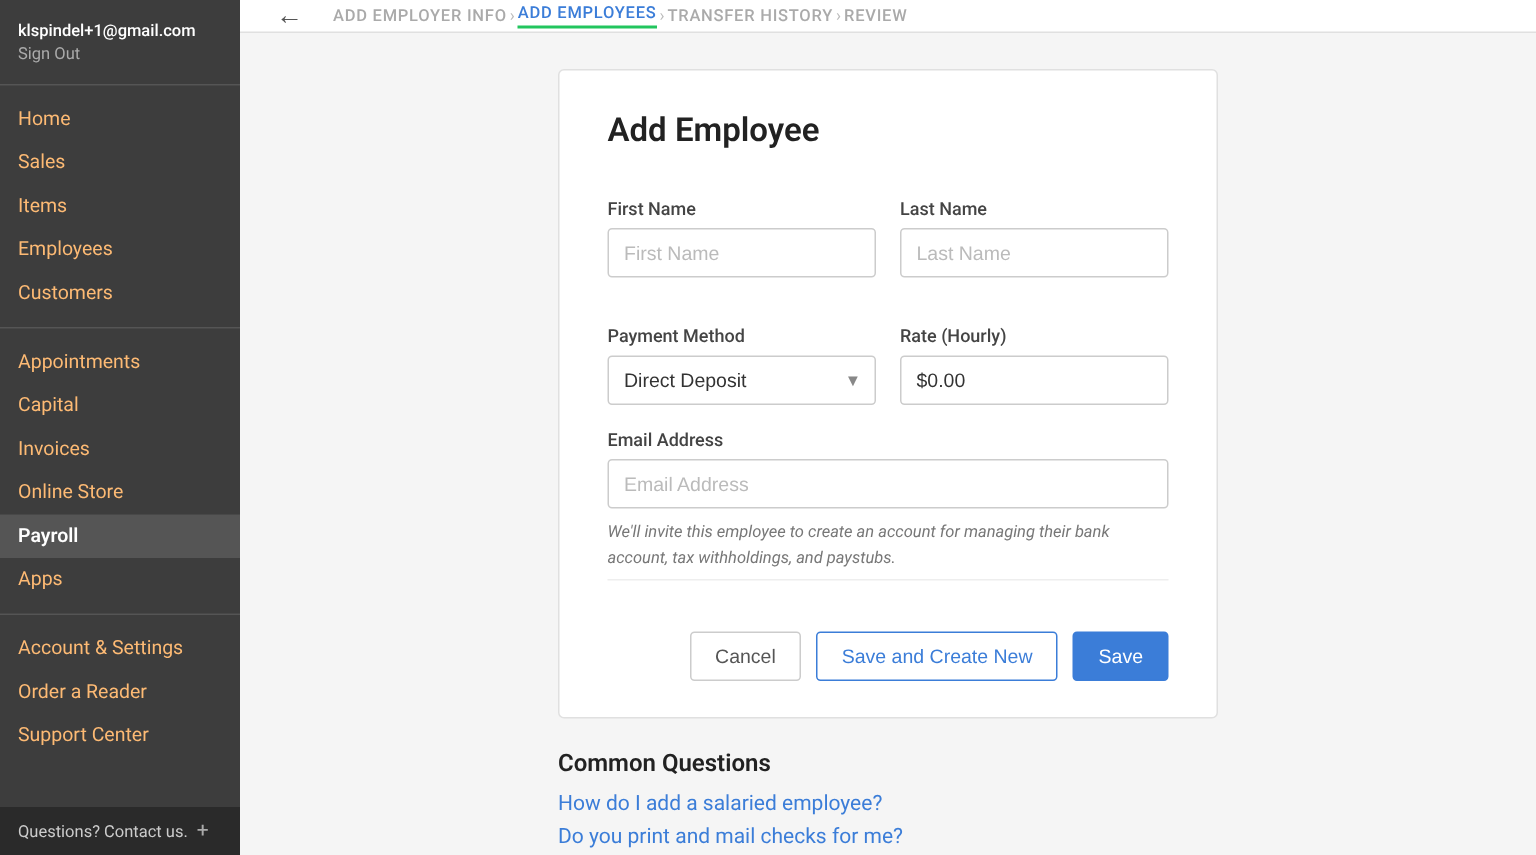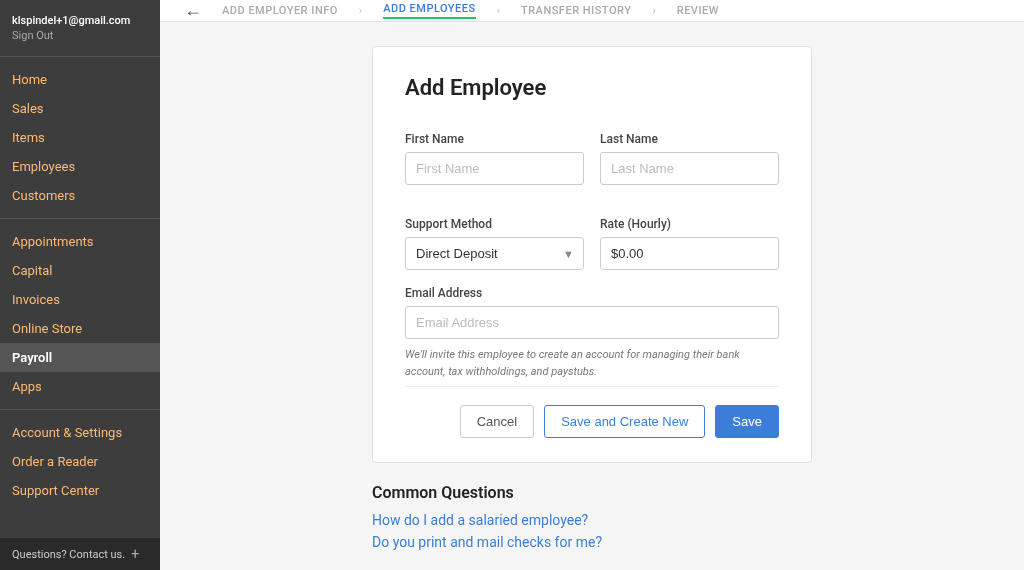--- a/index.html
+++ b/index.html
@@ -63,21 +63,21 @@
       color: #555;
       font-size: 18px;
       cursor: pointer;
       margin-right: 20px;
       background: none;
       border: none;
     }
     .breadcrumbs {
       display: flex;
       align-items: center;
-      gap: 21px;
+      gap: 2px;
       font-size: 12px;
     }
     .breadcrumb-item {
       color: #aaa;
       text-transform: uppercase;
       letter-spacing: 0.5px;
       font-size: 11px;
       font-weight: 500;
       cursor: pointer;
     }
@@ -142,21 +142,21 @@
       color: #888;
       font-size: 11px;
     }
 
     .email-note { font-size: 11px; color: #777; margin-top: 8px; line-height: 1.5; font-style: italic; }
 
     .form-actions {
       display: flex;
       justify-content: flex-end;
       gap: 10px;
-      padding-top: 18px;
+      padding-top: 34px;
       border-top: 1px solid #eee;
       margin-top: 6px;
     }
     .btn { padding: 8px 16px; border-radius: 3px; font-size: 13px; cursor: pointer; border: 1px solid #ccc; font-weight: 500; }
     .btn-cancel { background: #fff; color: #555; }
     .btn-save-new { background: #fff; color: #3b7dd8; border-color: #3b7dd8; }
     .btn-save { background: #3b7dd8; color: #fff; border-color: #3b7dd8; }
 
     
     .common-questions { max-width: 440px; margin: 20px auto 0; }
@@ -227,21 +227,21 @@
           <input class="form-input" type="text" placeholder="First Name" style="">
         </div>
         <div class="form-group">
           <label class="form-label">Last Name</label>
           <input class="form-input" type="text" placeholder="Last Name" style="">
         </div>
       </div>
 
       <div class="form-row">
         <div class="form-group">
-          <label class="form-label">Support Method</label>
+          <label class="form-label">Payment Method</label>
           <div class="form-select-wrapper">
             <select class="form-select">
               <option>Direct Deposit</option>
               <option>Check</option>
               <option>Cash</option>
             </select>
             <span class="select-arrow">▼</span>
           </div>
         </div>
         <div class="form-group">

